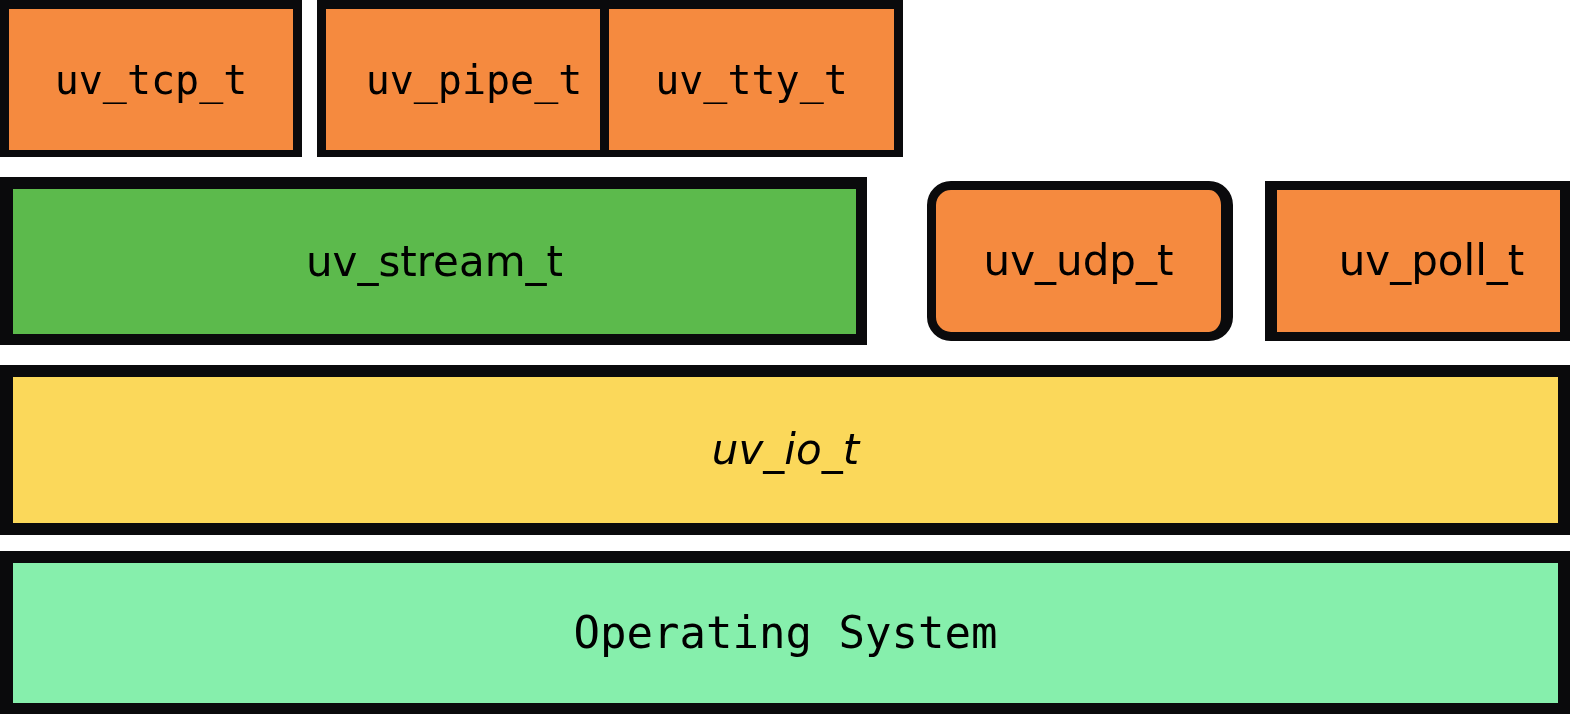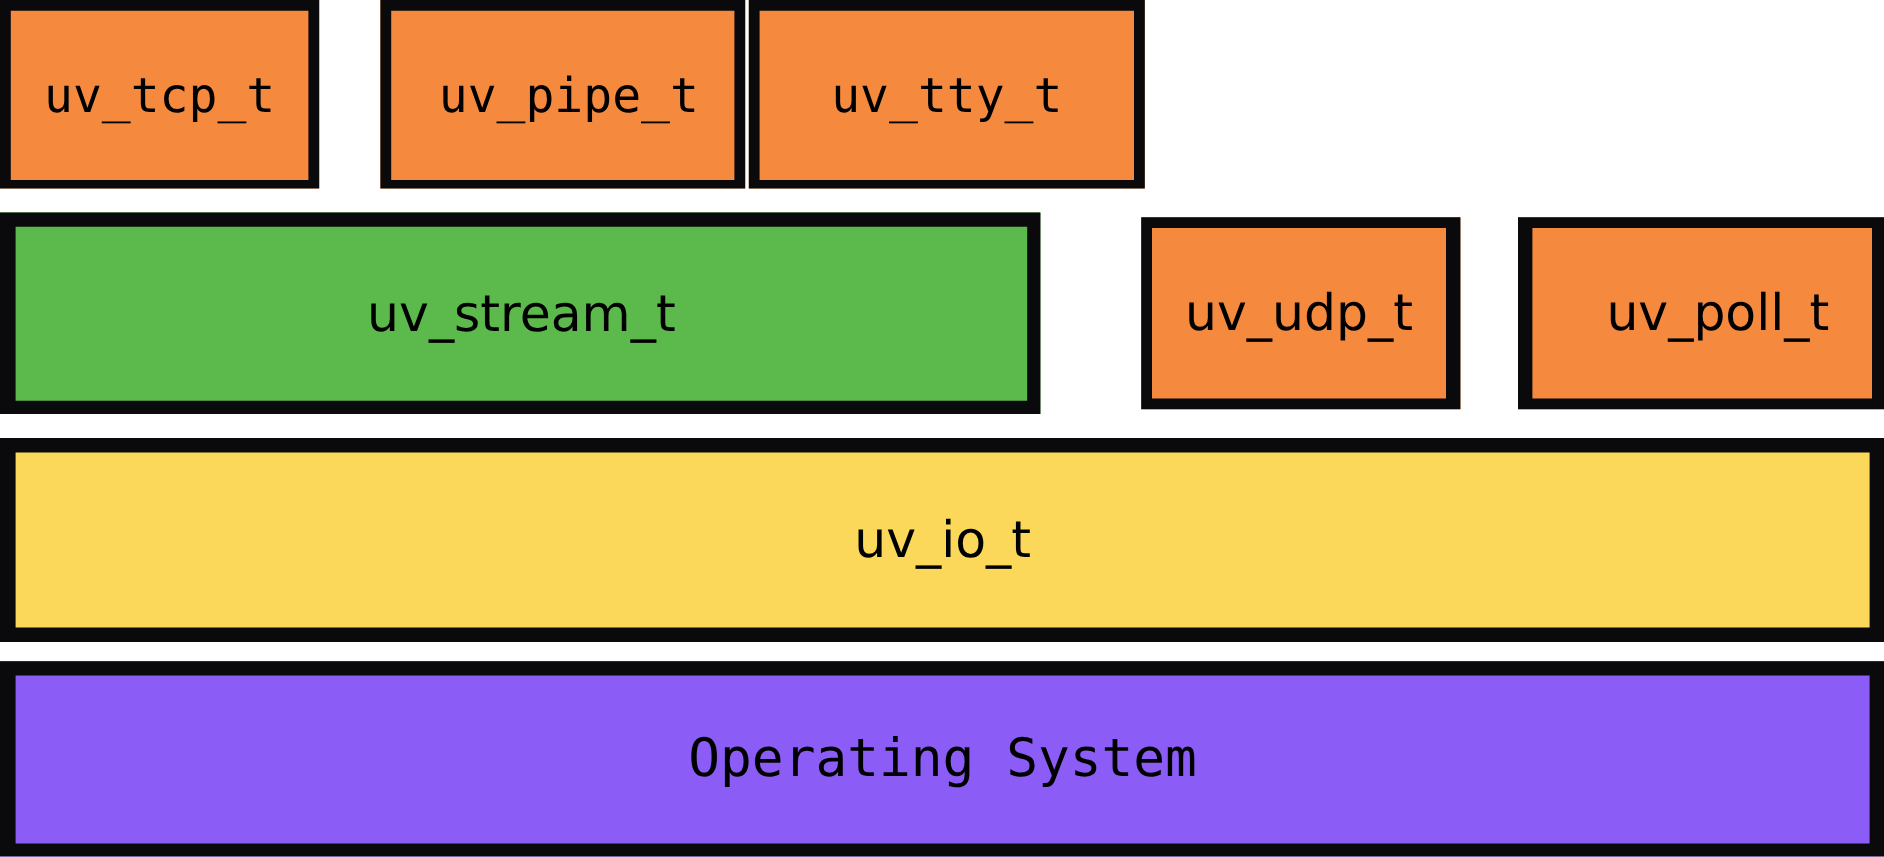--- a/index.html
+++ b/index.html
@@ -42,40 +42,41 @@
     font-weight: 400;
     letter-spacing: 0px;
   }
   .sans .label {
     font-family: "DejaVu Sans", "Liberation Sans", sans-serif;
     font-weight: 400;
   }
 
   
   #box-uv_tcp_t {
-    left: 0px;   top: 0px;   width: 266px;  height: 157px;
+    left: 0px;   top: 0px;   width: 302px;  height: 157px;
     border-width: 9px 9px 7px 9px;
   }
   #box-uv_pipe_t {
     left: 317px; top: 0px;   width: 304px;  height: 157px;
     border-width: 9px 9px 7px 9px;
   }
   #box-uv_tty_t {
-    left: 624px; top: 0px;   width: 330px;  height: 157px;
+    left: 600px; top: 0px;   width: 303px;  height: 157px;
     border-width: 9px 9px 7px 9px;
   }
 
   
   #box-uv_stream_t {
     left: 0px;   top: 177px; width: 867px;  height: 168px;
     border-width: 12px 11px 11px 13px;
   }
   #box-uv_udp_t {
-    left: 951px; top: 181px; width: 266px;  height: 160px;
+    left: 927px; top: 181px; width: 306px;  height: 160px;
     border-width: 9px 12px 9px 9px;
+    border-radius: 24px;
   }
   #box-uv_poll_t {
     left: 1265px; top: 181px; width: 305px; height: 160px;
     border-width: 9px 10px 9px 12px;
   }
 
   
   #box-uv_io_t {
     left: 0px;   top: 365px; width: 1570px; height: 170px;
     border-width: 12px 12px 12px 13px;
@@ -110,20 +111,20 @@
 
   <div class="box sans" id="box-uv_udp_t" style="background: rgb(245, 138, 63); border-color: rgb(10, 10, 12); color: rgb(0, 0, 0);">
     <span class="label" style="font-size: 42px;">uv_udp_t</span>
   </div>
 
   <div class="box sans" id="box-uv_poll_t" style="background: rgb(245, 138, 63); border-color: rgb(10, 10, 12); color: rgb(0, 0, 0); padding-left: 26px;">
     <span class="label" style="font-size: 42px;">uv_poll_t</span>
   </div>
 
   <div class="box sans" id="box-uv_io_t" style="background: rgb(251, 216, 90); border-color: rgb(10, 10, 12); color: rgb(0, 0, 0);">
-    <span class="label" style="font-size: 42px;">uv_io_t</span>
+    <span class="label" style="font-size: 42px; font-style: italic;">uv_io_t</span>
   </div>
 
-  <div class="box mono" id="box-operating_system" style="background: #8b5cf6; border-color: rgb(10, 10, 12); color: rgb(0, 0, 0);">
+  <div class="box mono" id="box-operating_system" style="background: #86efac; border-color: rgb(10, 10, 12); color: rgb(0, 0, 0);">
     <span class="label" style="font-size: 44px;">Operating System</span>
   </div>
 
 </div>
 
 </body></html>

